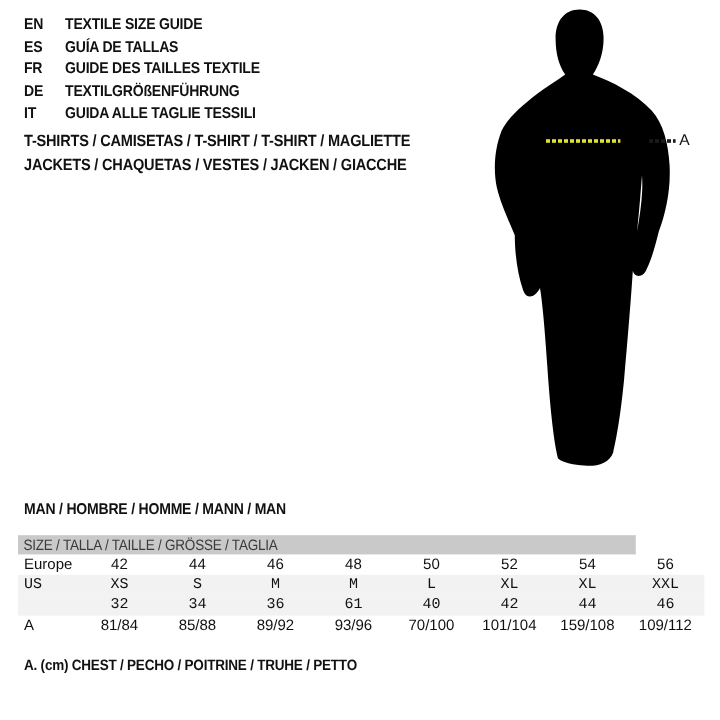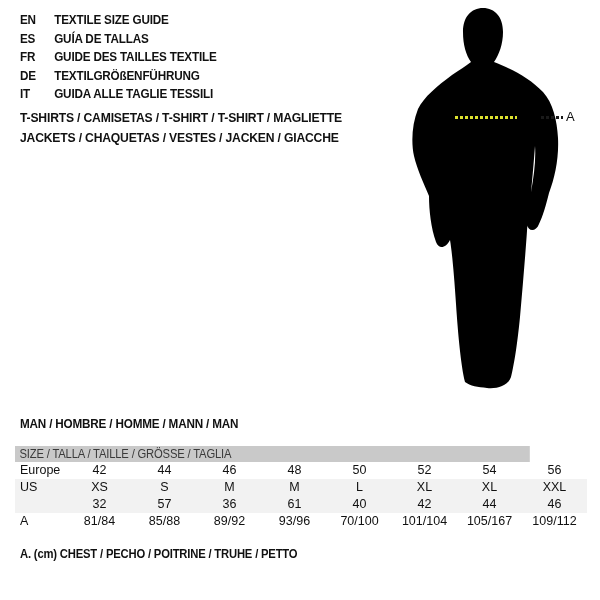--- a/index.html
+++ b/index.html
@@ -25,21 +25,21 @@
   .dash-black{left:541px;width:22px;
     background:repeating-linear-gradient(90deg,#1a1a1a 0 3px,transparent 3px 5px);}
   .measure-a{position:absolute;left:566px;top:109px;font-size:13px;line-height:16px;}
   
   .section-title{position:absolute;left:20px;top:416px;font-weight:bold;font-size:13px;letter-spacing:-0.2px;}
   
   .size-table{position:absolute;left:15px;top:446px;width:572px;font-size:12.5px;}
   .table-header{height:16px;line-height:16px;background:#c9c9c9;color:#3a3a3a;
     padding-left:5px;font-size:12.5px;letter-spacing:-0.2px;}
   .t-row{display:grid;grid-template-columns:52px repeat(8,1fr);height:17px;line-height:17px;}
-  .t-row.shade{background:#f2f2f2;}
+  .t-row.shade{background:#f2f2f2;font-family:Liberation Mono, monospace;}
   .t-label{padding-left:5px;text-align:left;}
   .t-cell{text-align:center;}
   
   .footnote{position:absolute;left:20px;top:547px;font-weight:bold;font-size:12.5px;letter-spacing:-0.2px;}
 </style>
 </head>
 <body>
 
 <div class="lang-block condensed">
   <div class="lang-row">
@@ -128,35 +128,35 @@
     <span class="t-cell">M</span>
     <span class="t-cell">L</span>
     <span class="t-cell">XL</span>
     <span class="t-cell">XL</span>
     <span class="t-cell">XXL</span>
   </div>
 
   <div class="t-row shade">
     <span class="t-label"></span>
     <span class="t-cell">32</span>
-    <span class="t-cell">57</span>
+    <span class="t-cell">34</span>
     <span class="t-cell">36</span>
     <span class="t-cell">61</span>
     <span class="t-cell">40</span>
     <span class="t-cell">42</span>
     <span class="t-cell">44</span>
     <span class="t-cell">46</span>
   </div>
 
   <div class="t-row">
     <span class="t-label">A</span>
     <span class="t-cell">81/84</span>
     <span class="t-cell">85/88</span>
     <span class="t-cell">89/92</span>
     <span class="t-cell">93/96</span>
     <span class="t-cell">70/100</span>
     <span class="t-cell">101/104</span>
-    <span class="t-cell">105/167</span>
+    <span class="t-cell">159/108</span>
     <span class="t-cell">109/112</span>
   </div>
 </div>
 
 <div class="footnote condensed">A. (cm) CHEST / PECHO / POITRINE / TRUHE / PETTO</div>
 
 </body></html>

